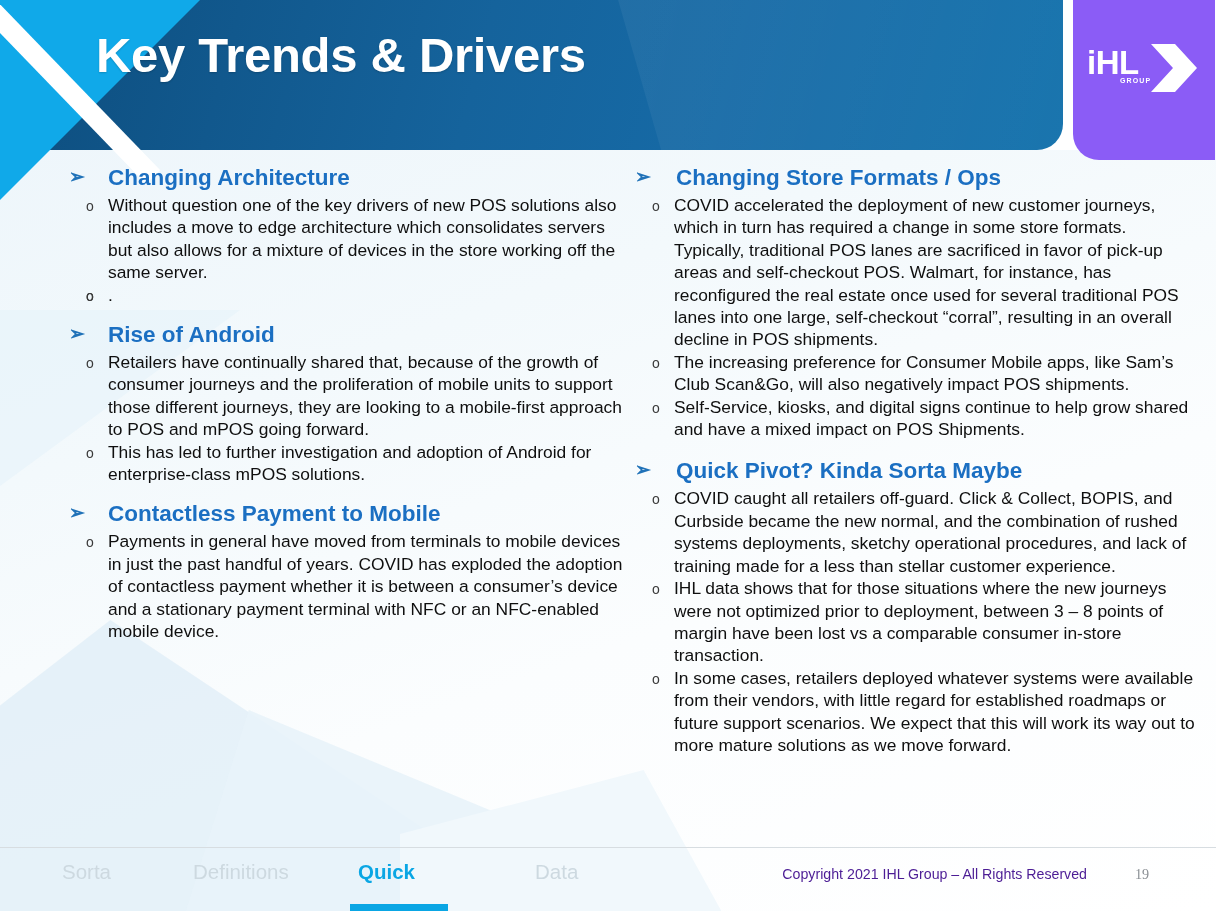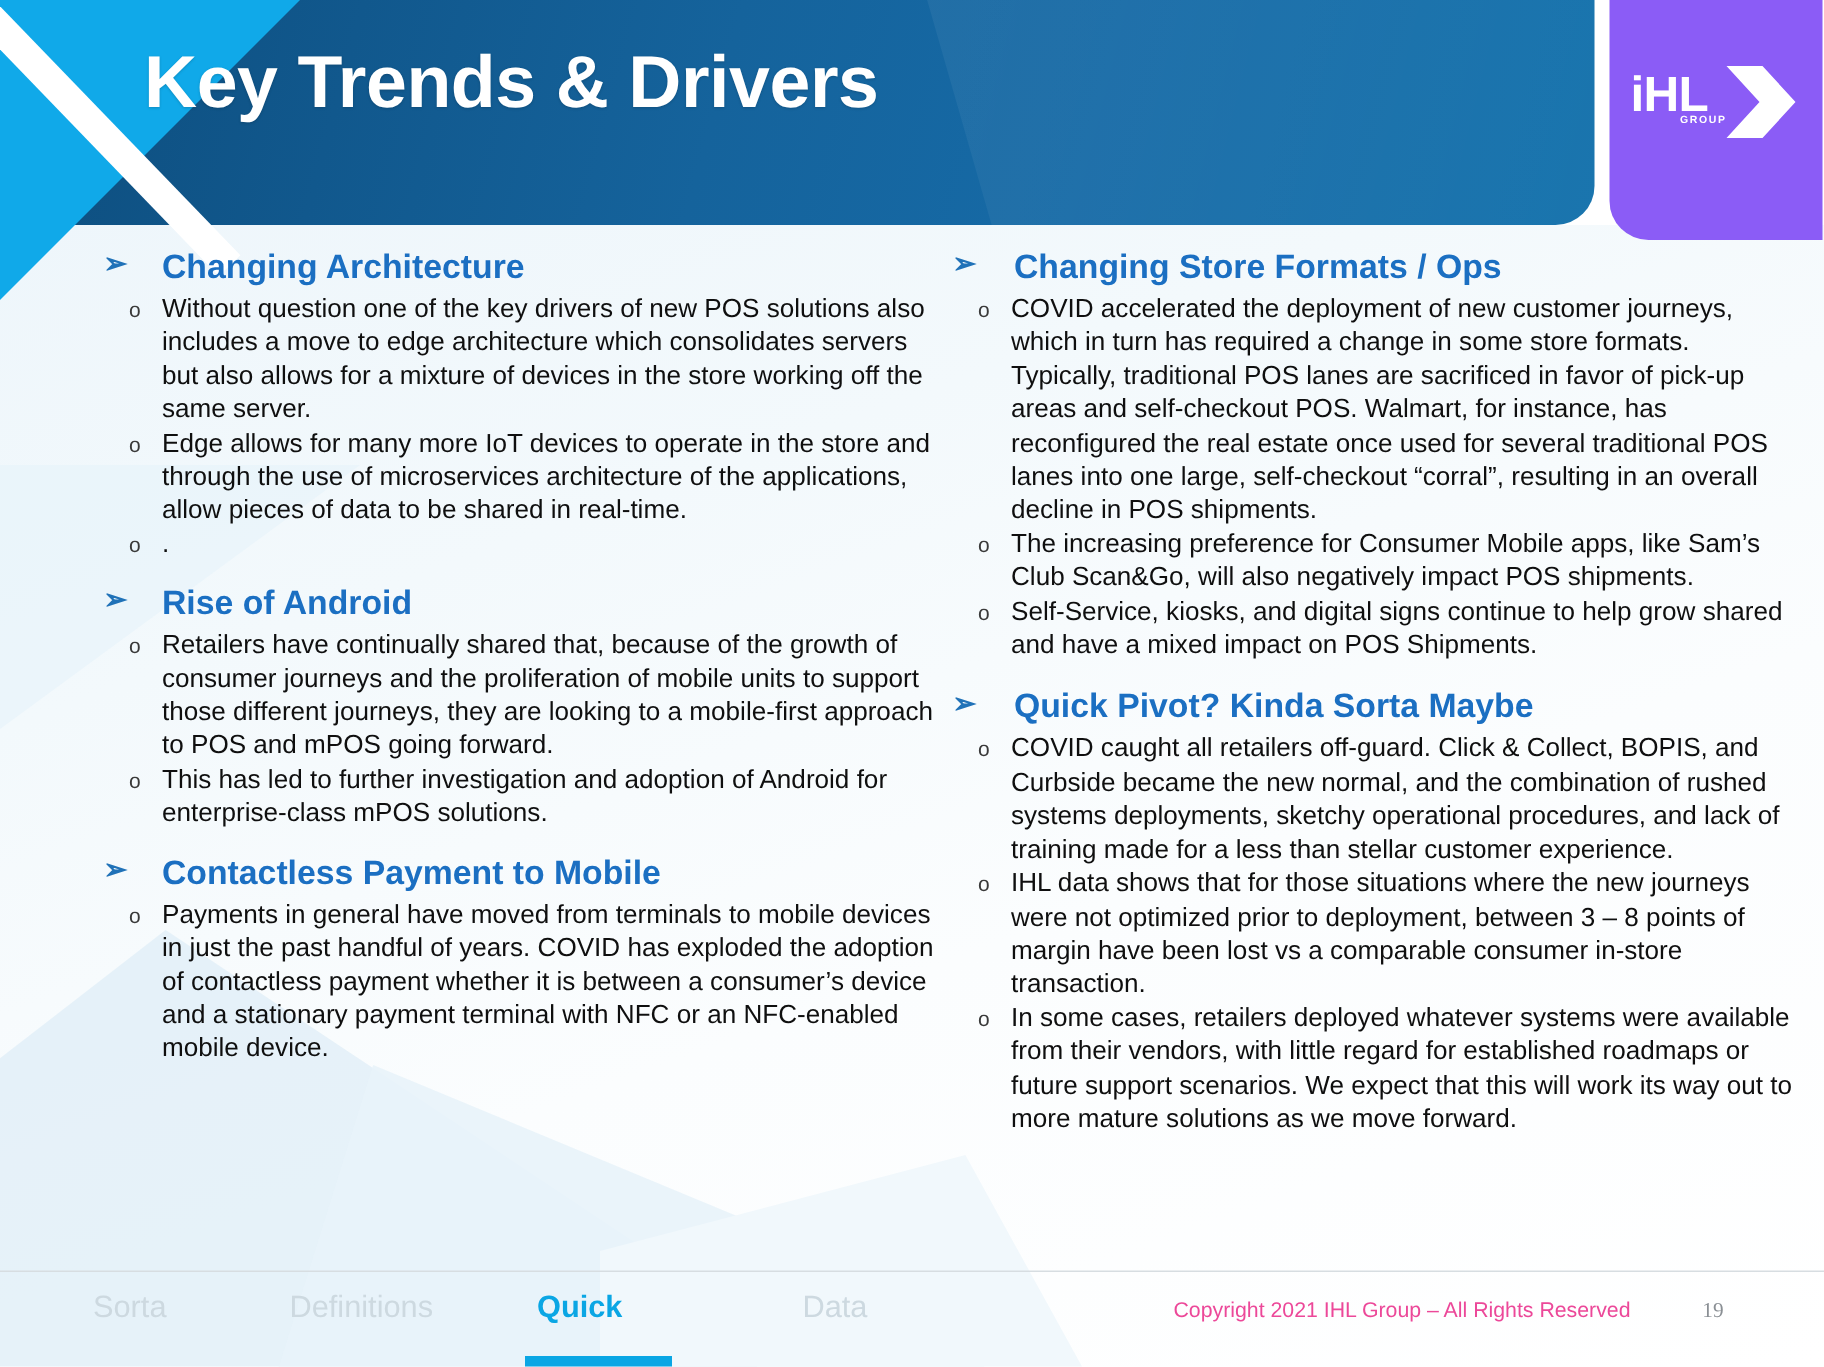--- a/index.html
+++ b/index.html
@@ -242,21 +242,21 @@
   .nav-underline {
     position: absolute;
     height: 9px;
     background: #0aa6e4;
     top: 44px;
   }
   .copyright {
     position: absolute;
     right: 129px; top: 18px;
     font-size: 14.2px;
-    color: #ec4899;
+    color: #4c1d95;
     white-space: nowrap;
   }
   .pagenum {
     position: absolute;
     right: 62px; top: 18px;
     font-size: 14.2px;
     color: #8a8f94;
     width: 24px;
     text-align: center;
     font-family: Liberation Serif, serif;
@@ -302,21 +302,20 @@
           <span class="arrow-bullet">➢</span>
           <span>Changing Architecture</span>
         </div>
         <ul class="bullets">
           <li>
             <span class="o-bullet">o</span>
             <span>Without question one of the key drivers of new POS solutions also includes a move to edge architecture which consolidates servers but also allows for a mixture of devices in the store working off the same server.</span>
           </li>
           <li>
             <span class="o-bullet">o</span>
-            <span>Edge allows for many more IoT devices to operate in the store and through the use of microservices architecture of the applications, allow pieces of data to be shared in real-time.</span>
           </li>
           <li>
             <span class="o-bullet">o</span>
             <span>.</span>
           </li>
         </ul>
       </div>
 
       <div class="section s2">
         <div class="sec-head">

